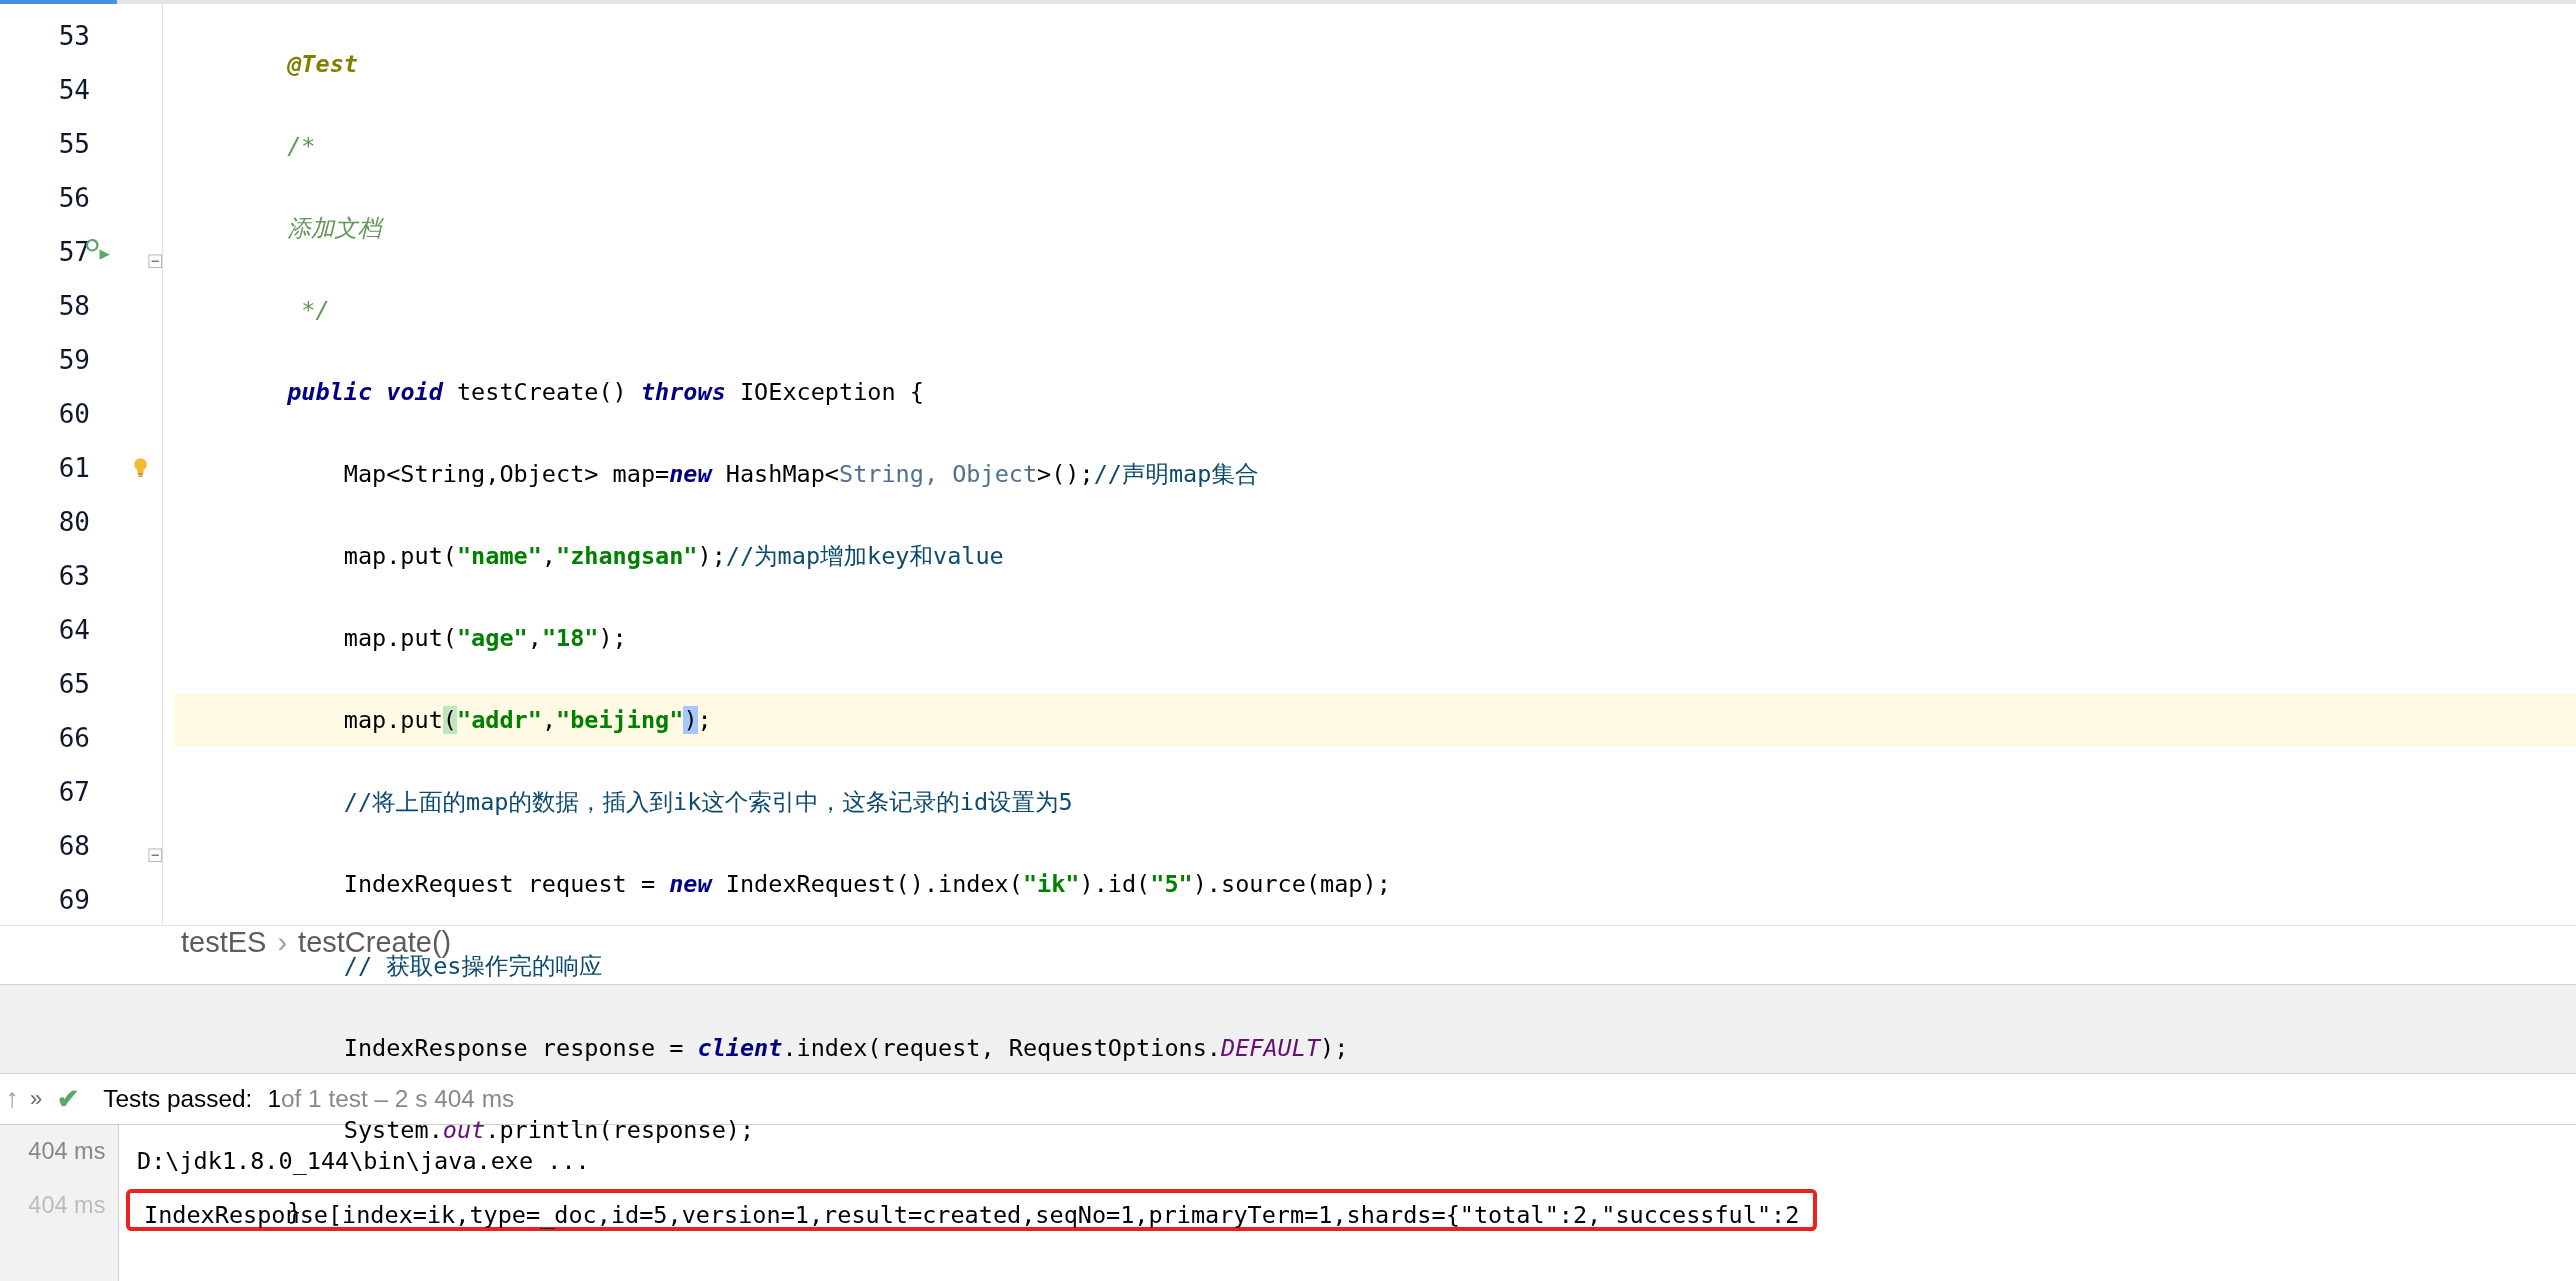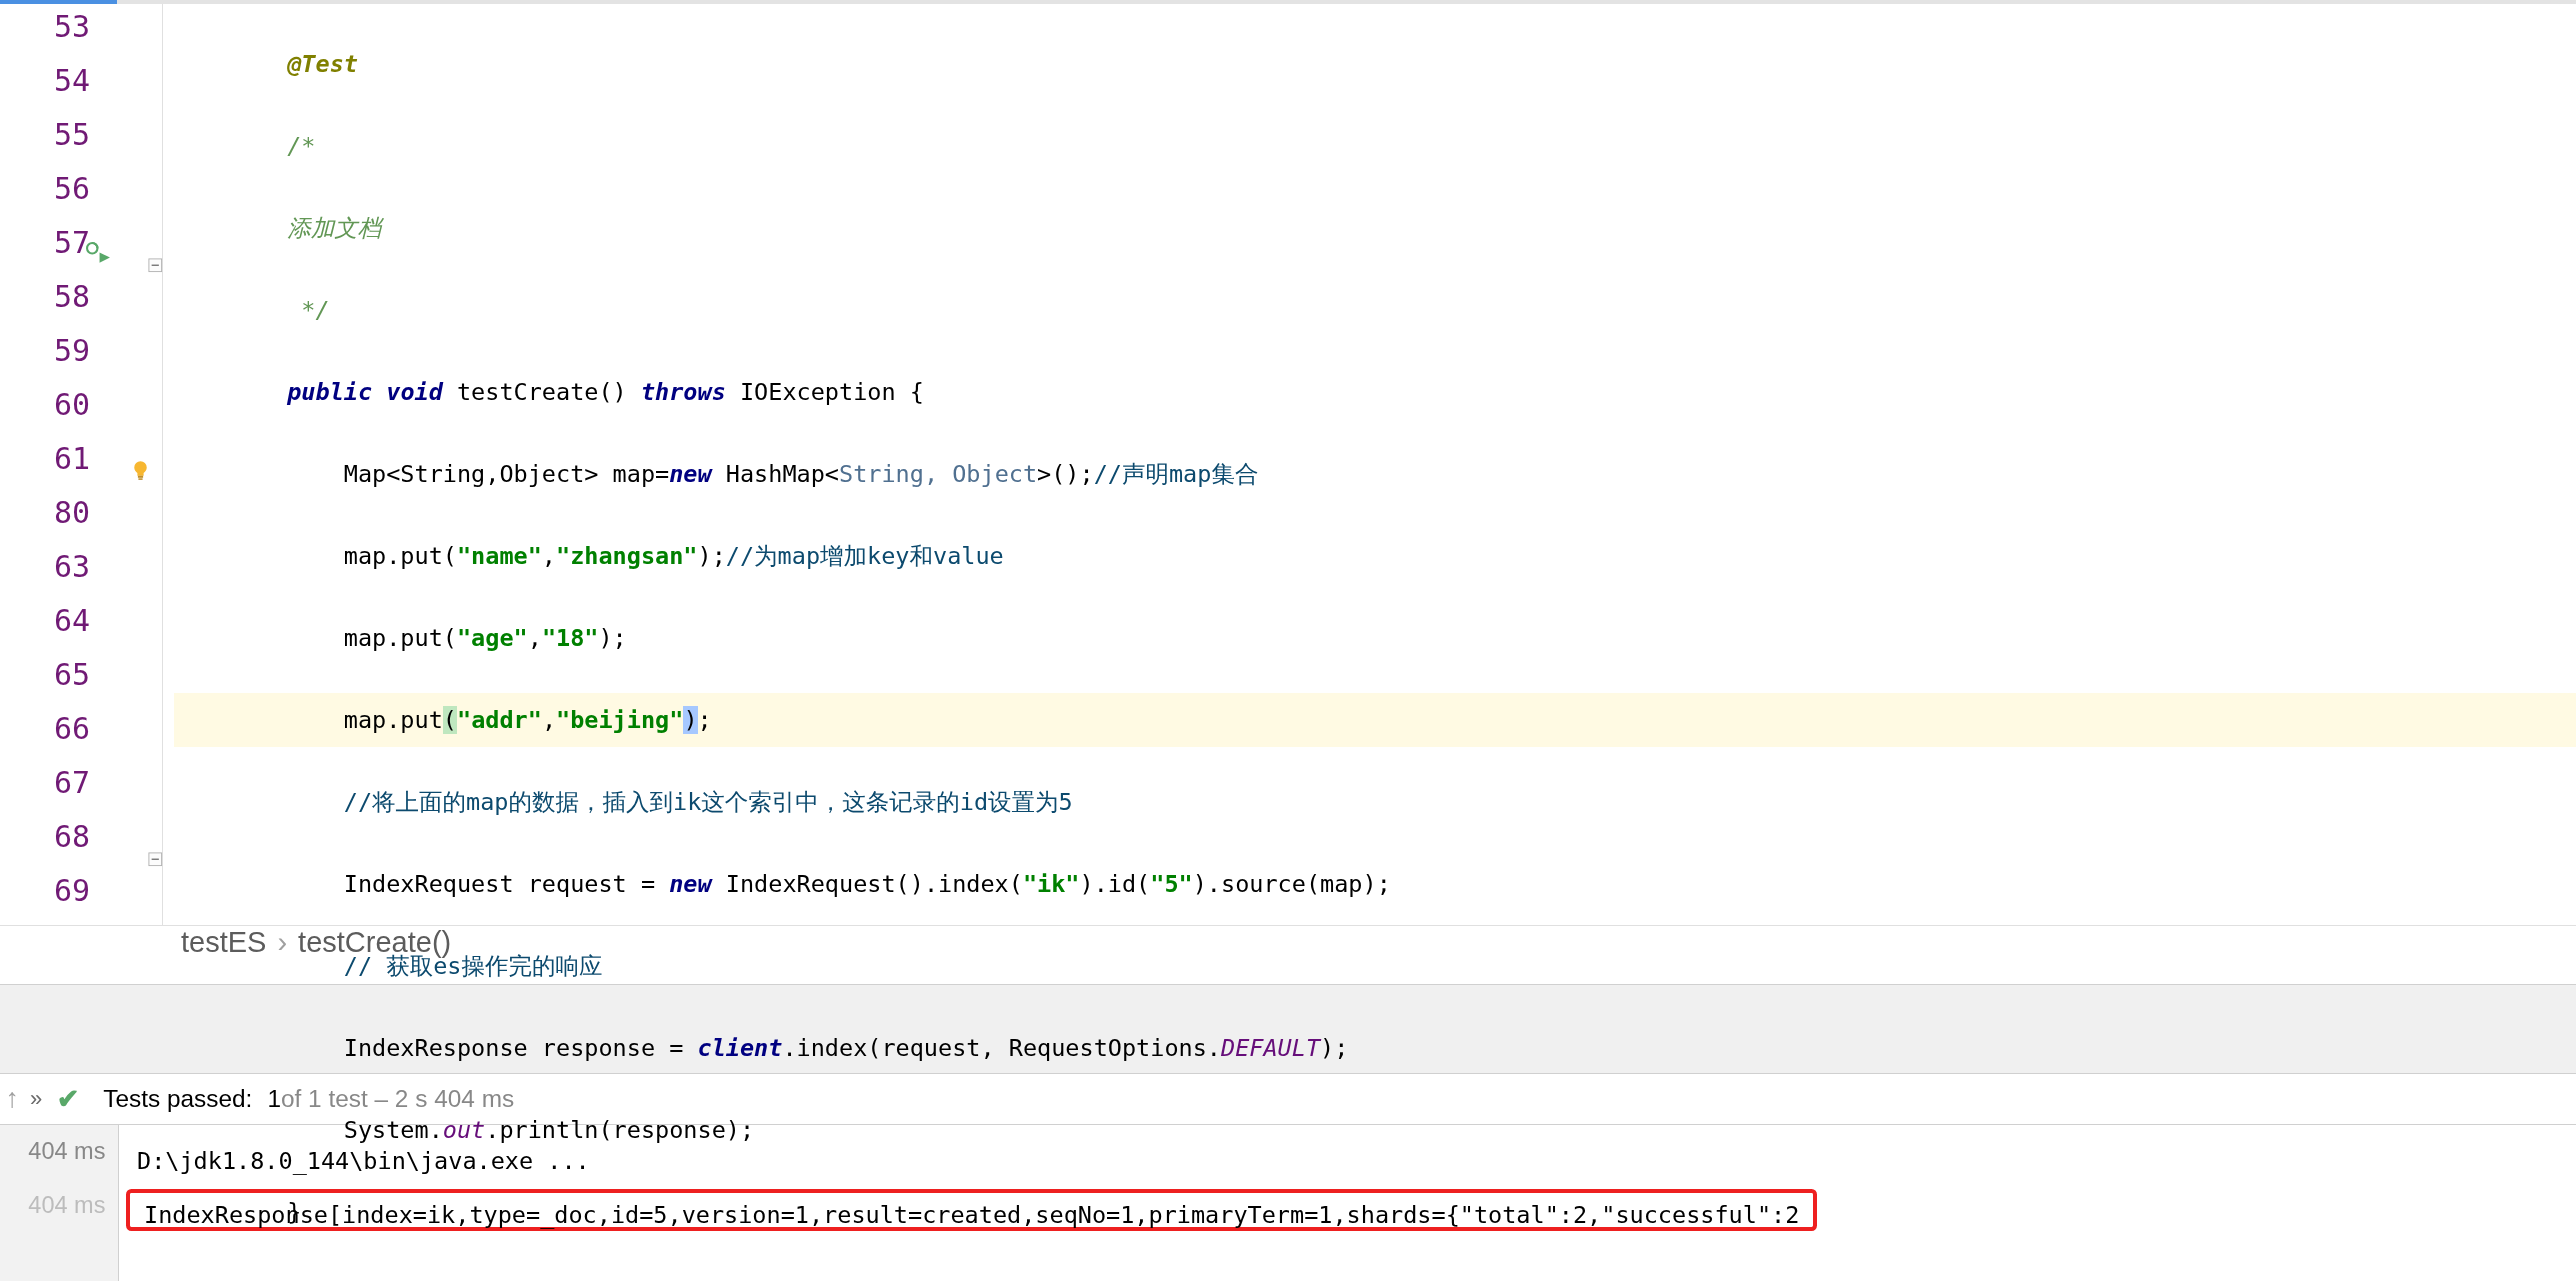--- a/index.html
+++ b/index.html
@@ -29,25 +29,25 @@
   .gutter {
     width: 163px;
     background: #ffffff;
     border-right: 0.9px solid #e0e0e0;
     padding-top: 5.4px;
     user-select: none;
   }
   .gutter-row {
     height: 54px;
     display: flex;
-    align-items: flex-start;
+    align-items: center;
     justify-content: flex-end;
     padding-right: 27px;
-    color: #701a75;
-    font-size: 30px;
+    color: #0f172a;
+    font-size: 26px;
     position: relative;
   }
   .gutter-row .line-no { width: 36px; text-align: right; margin-right: 45px;}
   .gutter-icon-run {
     position: absolute;
     left: 86px;
     top: 14.5px;
     width: 25px;
     height: 25px;
   }

